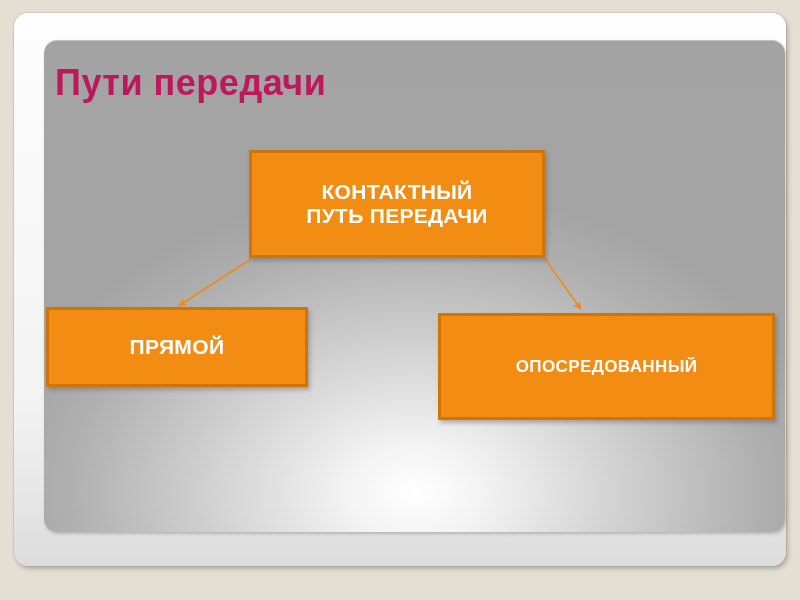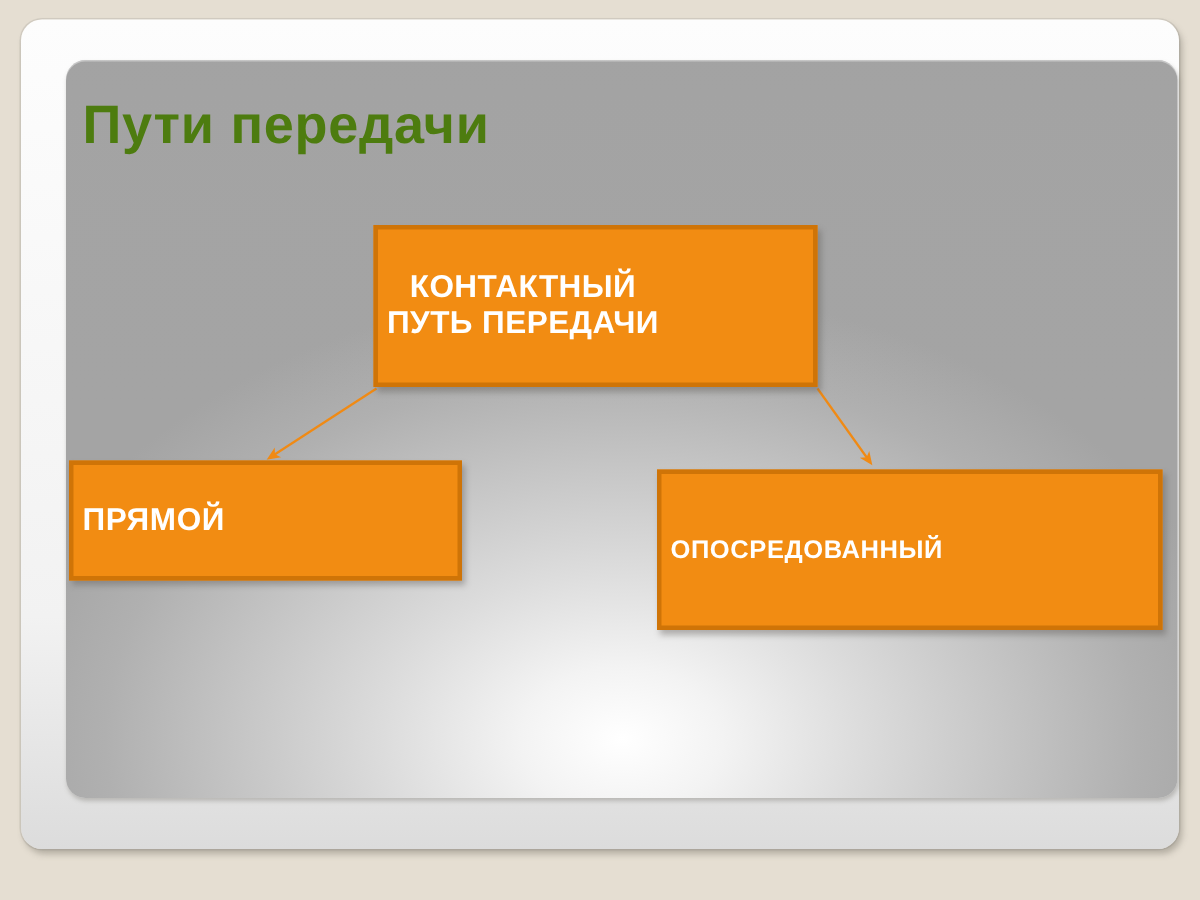--- a/index.html
+++ b/index.html
@@ -70,21 +70,21 @@
     pointer-events: none;
   }
 
   
   #title {
     position: absolute;
     left: 55px;
     top: 62px;
     font-size: 36px;
     font-weight: bold;
-    color: #4d7c0f;
+    color: #be185d;
     letter-spacing: 0.5px;
     white-space: nowrap;
     z-index: 4;
   }
 
   
   #connectors {
     position: absolute;
     left: 0;
     top: 0;
@@ -96,21 +96,21 @@
 
   
   .node {
     position: absolute;
     z-index: 3;
     box-sizing: border-box;
     background: #f28c12;
     border: 3px solid #cf7407;
     display: flex;
     align-items: center;
-    justify-content: flex-start;
+    justify-content: center;
     text-align: center;
     color: #ffffff;
     font-weight: bold;
     line-height: 1.16;
     box-shadow: 2px 3px 4px rgba(90,85,80,0.40);
     padding: 16px 6px;
   }
 
   #node-top {
     left: 249px;

